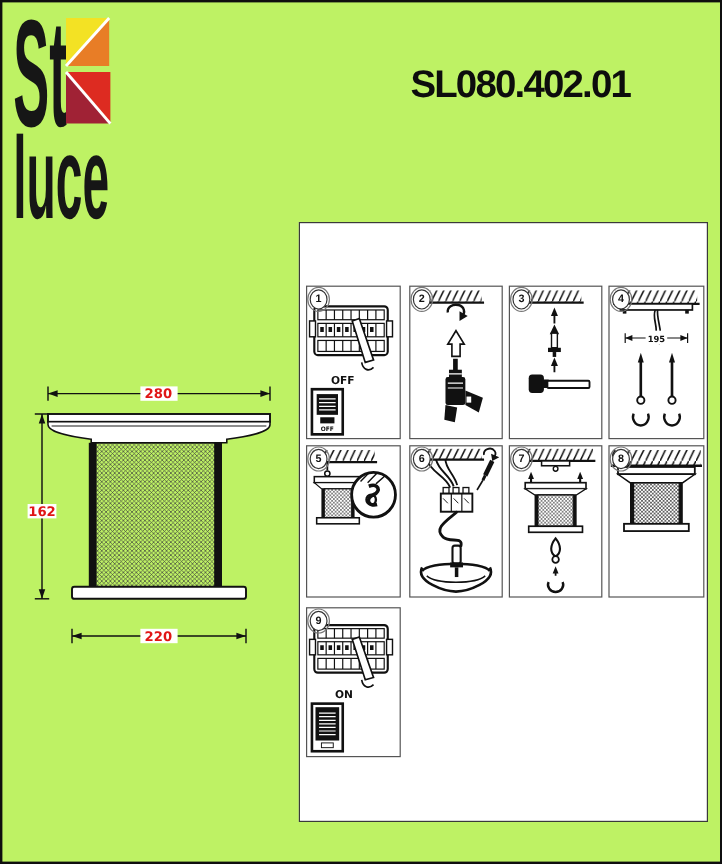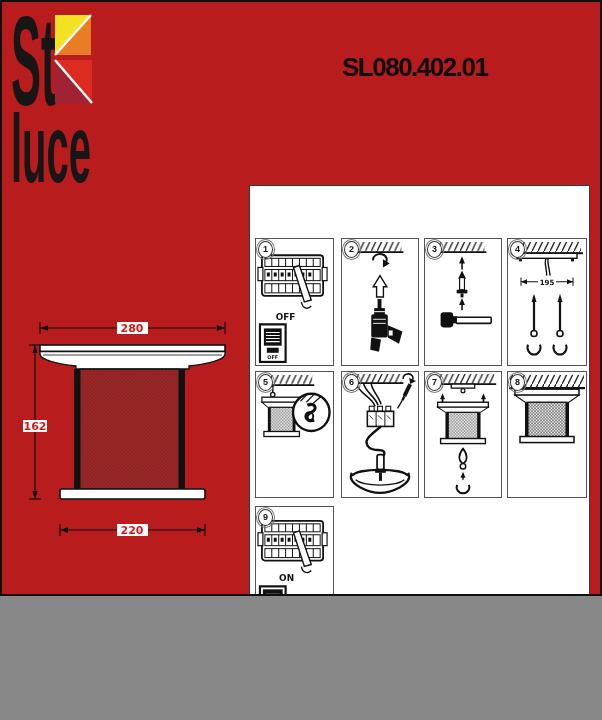--- a/index.html
+++ b/index.html
@@ -1,23 +1,23 @@
 <!DOCTYPE html>
 <html><head>
 <meta charset="utf-8">
 <style>
   html,body{margin:0;padding:0;background:#888;}
   #page{
-    position:relative;width:602px;height:596px;background:#b91c1c;
+    position:relative;width:602px;height:720px;background:#bef264;
     border:2px solid #0f0f0f;box-sizing:border-box;overflow:hidden;
     font-family:"Liberation Sans",sans-serif;
   }
   #product-code{
     position:absolute;left:340px;top:50px;
-    font-size:26px;font-weight:bold;color:#0d0d0d;letter-spacing:-1.5px;
+    font-size:32px;font-weight:bold;color:#0d0d0d;letter-spacing:-1.5px;
   }
   
   #panel{
     position:absolute;left:247px;top:183px;width:341px;height:500px;
     border:1.5px solid #3a3a3a;box-sizing:border-box;background:#fff;
   }
   .cell{
     position:absolute;border:1px solid #555;box-sizing:border-box;background:#fff;
   }
   .badge{

